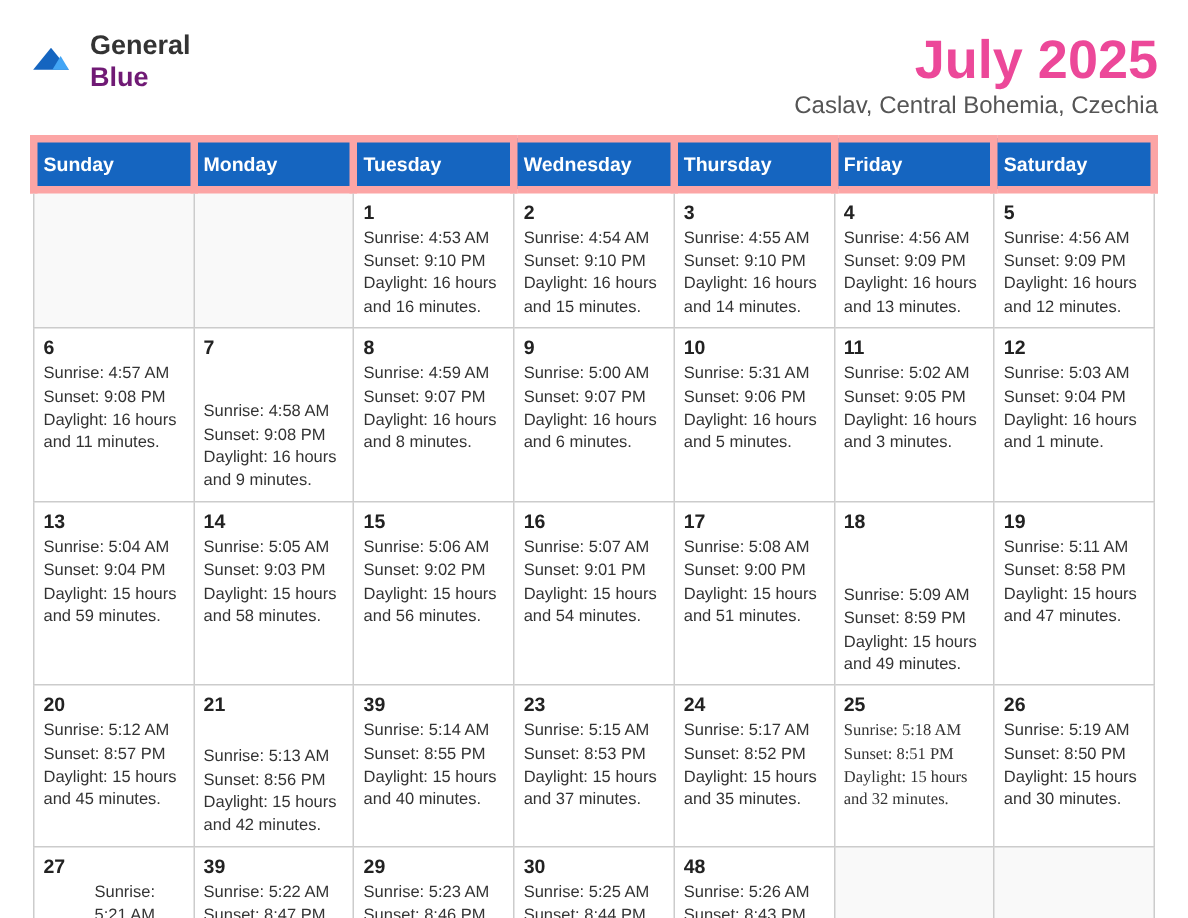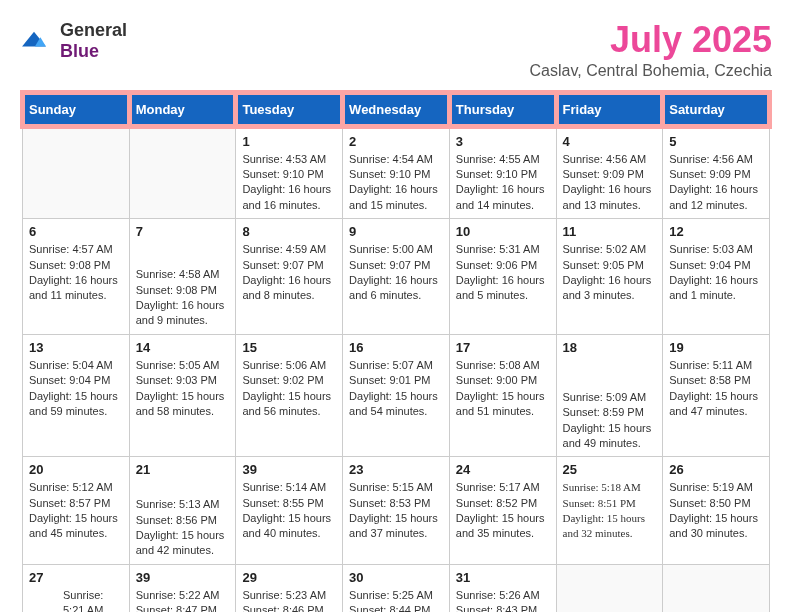--- a/index.html
+++ b/index.html
@@ -306,21 +306,21 @@
 Sunset: 8:46 PM
 Daylight: 15 hours and 22 minutes.</div>
         </td>
         <td>
           <div class="day-number">30</div>
           <div class="day-info" style="white-space: pre-line;">Sunrise: 5:25 AM
 Sunset: 8:44 PM
 Daylight: 15 hours and 19 minutes.</div>
         </td>
         <td>
-          <div class="day-number">31</div>
+          <div class="day-number">48</div>
           <div class="day-info" style="white-space: pre-line;">Sunrise: 5:26 AM
 Sunset: 8:43 PM
 Daylight: 15 hours and 16 minutes.</div>
         </td>
         <td class="empty"></td>
         <td class="empty"></td>
       </tr>
     </tbody>
 </table>
 

